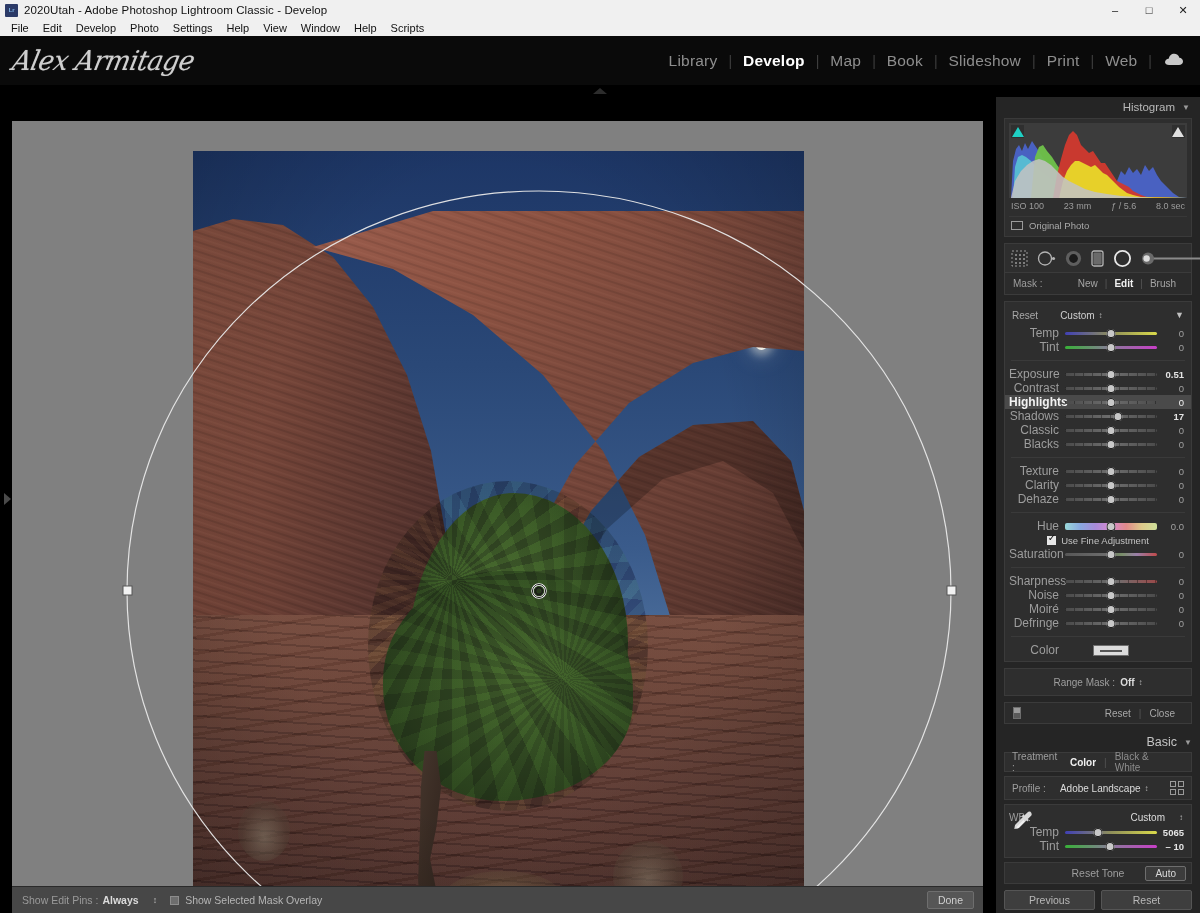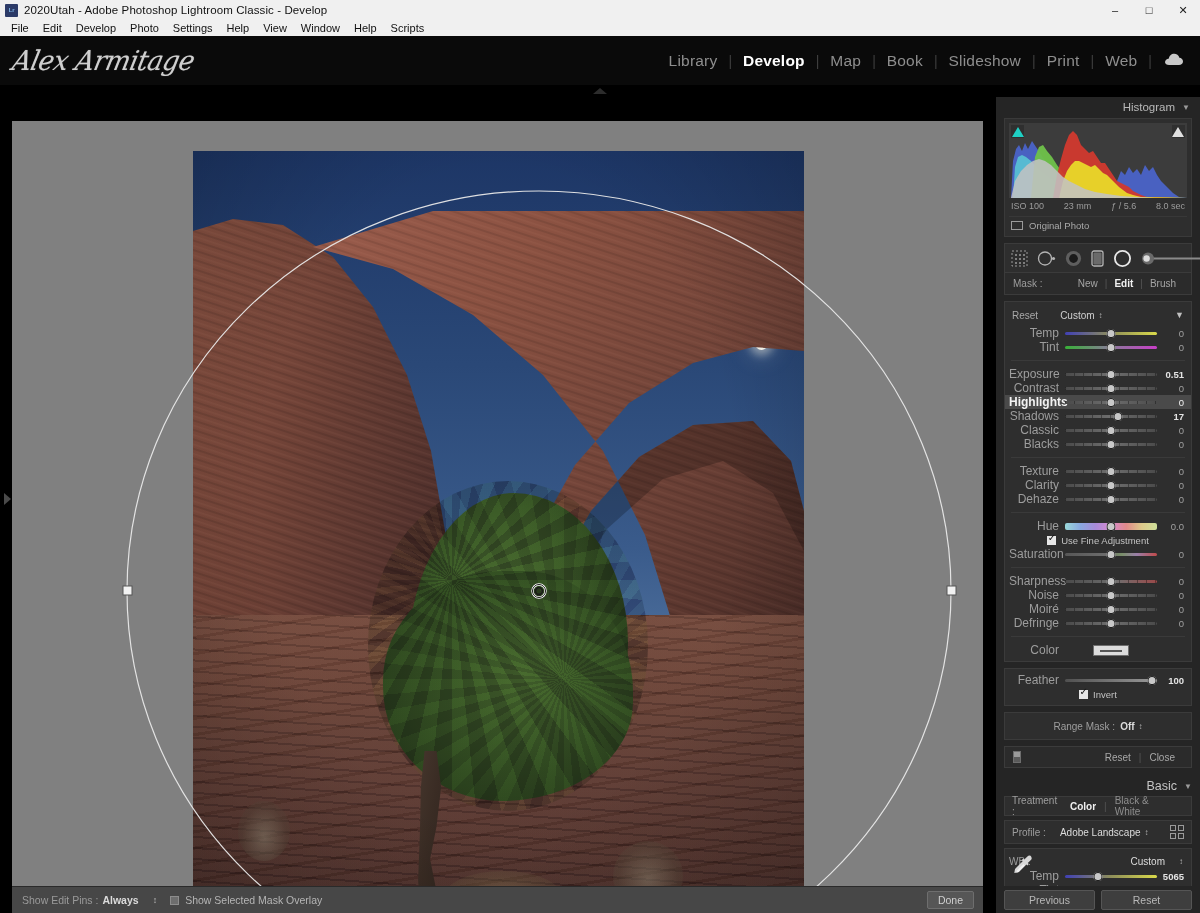--- a/index.html
+++ b/index.html
@@ -786,34 +786,20 @@
 
           <div class="colorrow">
             <span class="sname">Color</span>
             <span class="strack" style="justify-content:center">
               <span class="color-swatch"></span>
             </span>
             <span class="sval"></span>
           </div>
         </div>
 
-        <div class="feather-box">
-          <div class="srow">
-            <span class="sname">Feather</span>
-            <span class="strack">
-                <span class="sbar feather"></span>
-                <span class="sknob" style="left:95%"></span>
-              </span>
-            <span class="sval b">100</span>
-          </div>
-          <div class="chkrow">
-            <span class="chk"></span>
-            <span>Invert</span>
-          </div>
-        </div>
 
         <div class="range-box">
           <span>Range Mask :</span>
           <span class="rv">Off</span>
           <span class="stp" style="margin-left:4px;font-size:8px;color:#b0b0b0">↕</span>
         </div>
 
         <div class="foot-box">
           <span class="foot-icon"></span>
           <span class="sp"></span>

